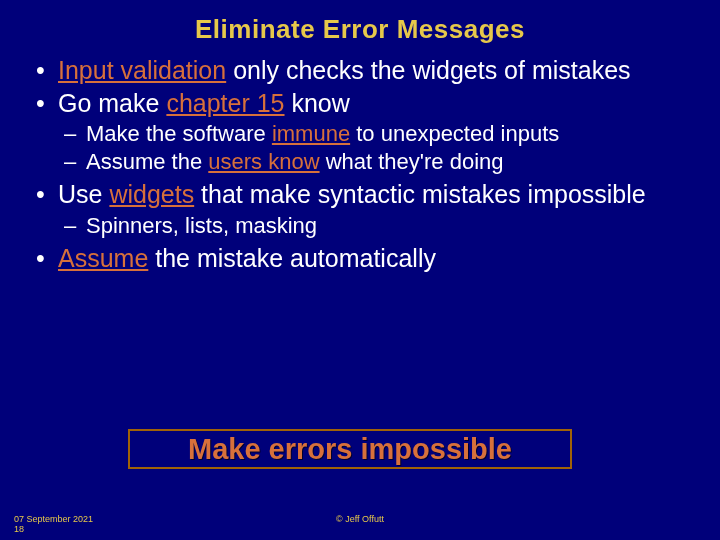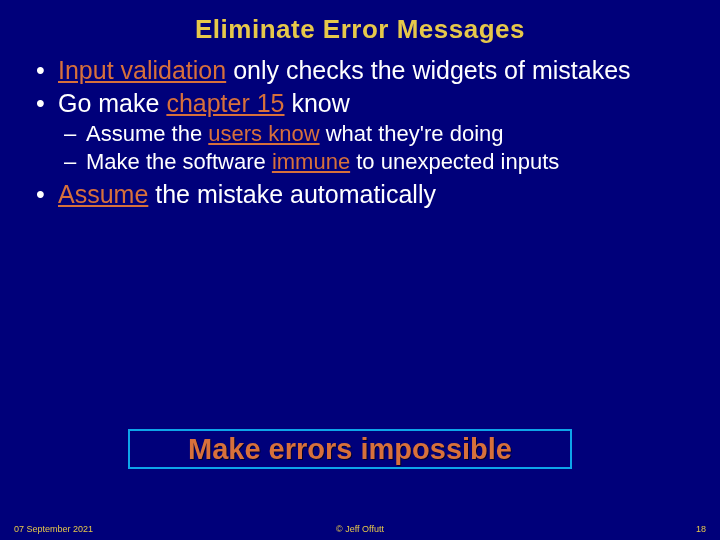--- a/index.html
+++ b/index.html
@@ -73,63 +73,70 @@
     color: #d7703b;
     text-decoration: underline;
   }
   .callout {
     position: absolute;
     left: 128px;
     top: 429px;
     width: 444px;
     height: 40px;
     background: #00007a;
-    border: 2px solid #0ea5e9;
+    border: 2px solid #a16207;
     display: flex;
     align-items: center;
     justify-content: center;
   }
   .callout-text {
     font-size: 29px;
     font-weight: 700;
     color: #d7703b;
     text-shadow: 1px 1px 0 rgba(0,0,0,0.6);
   }
   .footer {
     position: absolute;
     bottom: 6px;
     left: 0;
     width: 100%;
     padding: 0 14px;
     display: flex;
     justify-content: space-between;
     color: #e6c84a;
     font-size: 9px;
+    flex-direction: column;
   }
   .footer .center { position:absolute; left:50%; transform:translateX(-50%);}
 </style>
 </head>
 <body>
 
 <div class="slide">
   <h1 class="title"><span class="shadow">Eliminate Error Messages</span></h1>
 
   <ul class="level1">
     <li>
       <span class="hl">Input validation</span><span> only checks the widgets of mistakes</span>
     </li>
     <li>
       <span>Go make </span><span class="hl">chapter 15</span><span> know</span>
       <ul class="level2">
         <li>
+          <span>Make the software </span><span class="hl">immune</span><span> to unexpected inputs</span>
+        </li>
+        <li>
           <span>Assume the </span><span class="hl">users know</span><span> what they're doing</span>
         </li>
-        <li>
-          <span>Make the software </span><span class="hl">immune</span><span> to unexpected inputs</span>
-        </li>
+      </ul>
+    </li>
+    <li>
+      <span>Use </span><span class="hl">widgets</span><span> that make syntactic mistakes impossible</span>
+      <ul class="level2">
+        <li><span>Spinners, lists, masking</span></li>
       </ul>
     </li>
     <li>
       <span class="hl">Assume</span><span> the mistake automatically</span>
     </li>
   </ul>
 
   <div class="callout">
     <span class="callout-text">Make errors impossible</span>
   </div>

